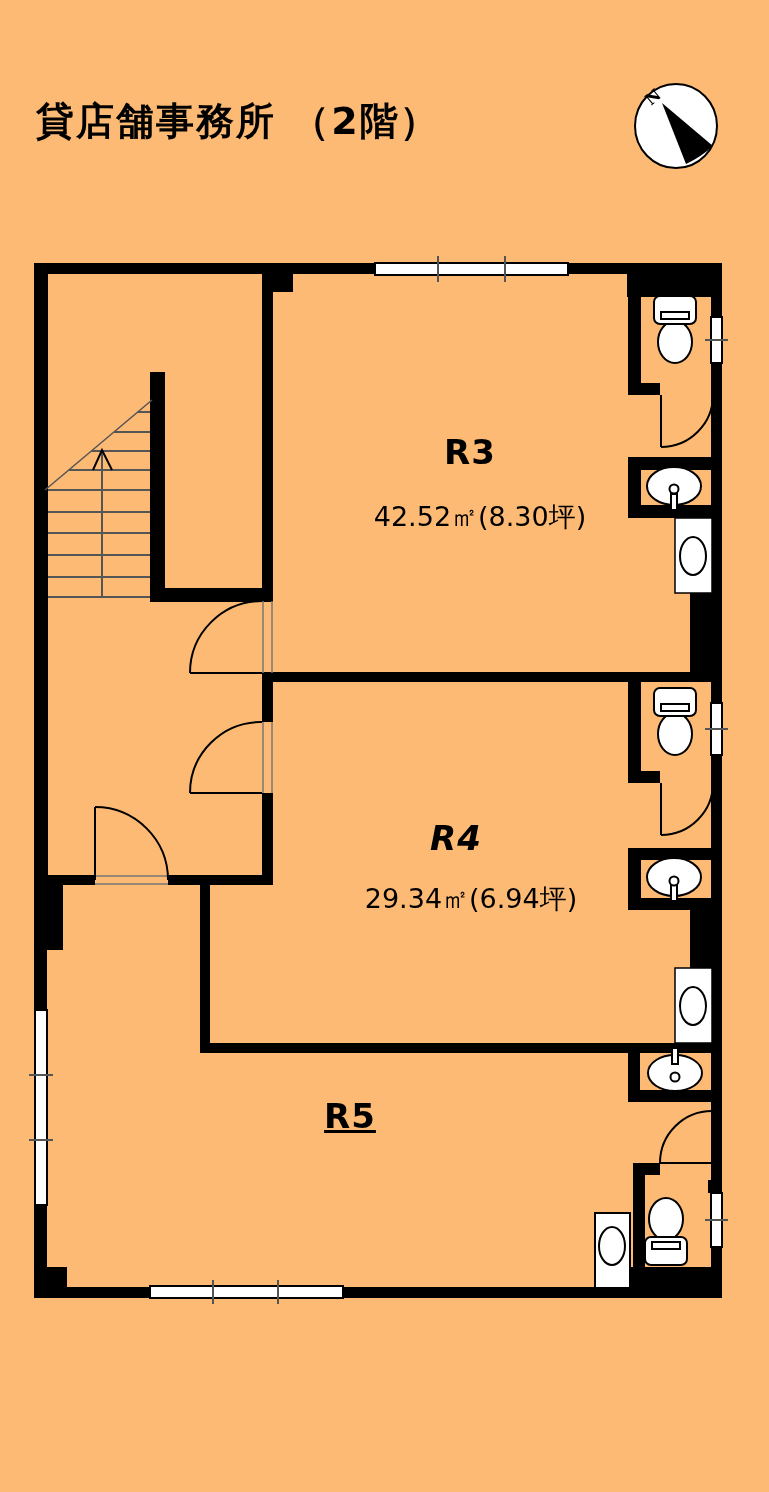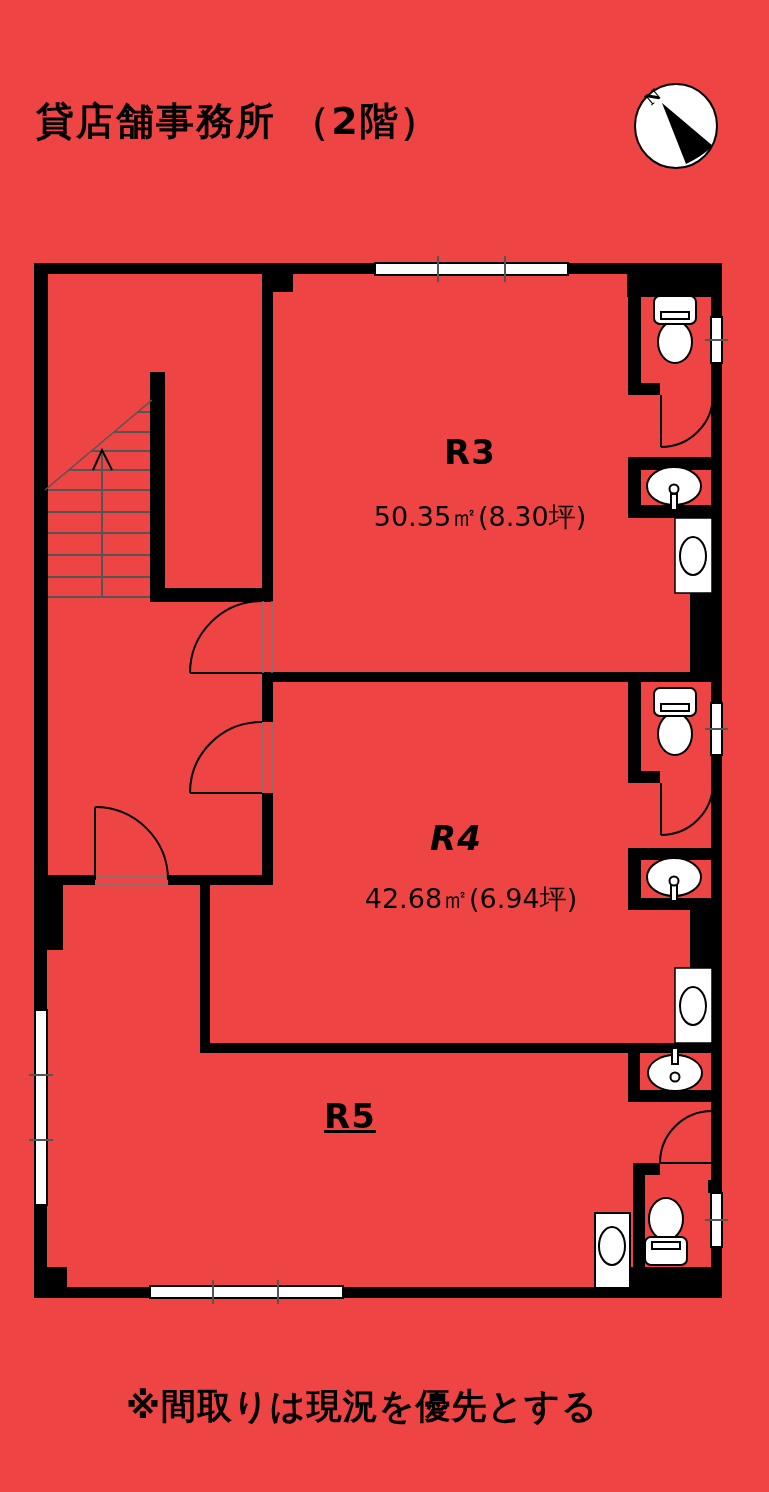--- a/index.html
+++ b/index.html
@@ -1,19 +1,19 @@
 <!DOCTYPE html>
 <html><head>
 <meta charset="utf-8">
 <style>
   html,body{margin:0;padding:0;background:#ffffff;}
   .canvas{
     position:relative;
     width:769px;height:1492px;
-    background:#ef4444;
+    background:#fdba74;
     font-family:"DejaVu Sans","Liberation Sans",sans-serif;
     color:#000;
     overflow:hidden;
   }
   .plan-svg{position:absolute;left:0;top:0;}
   .lbl{
     position:absolute;
     transform:translate(-50%,-50%);
     white-space:nowrap;
     line-height:1;
@@ -234,23 +234,22 @@
 
     <g>
       <ellipse cx="676" cy="126" rx="41" ry="42" fill="#fff" stroke="#000" stroke-width="2"></ellipse>
       <path d="M662,103 L686,164 Q701,157 713,146 Z" fill="#000"></path>
     </g>
   </svg>
 
   <div class="page-title">貸店舗事務所 （2階）</div>
 
   <div class="lbl room-name" style="left:470px;top:452px;">R3</div>
-  <div class="lbl room-area" style="left:480px;top:516px;">50.35㎡(8.30坪)</div>
+  <div class="lbl room-area" style="left:480px;top:516px;">42.52㎡(8.30坪)</div>
 
   <div class="lbl room-name" style="left:456px;top:838px;font-style:italic;">R4</div>
-  <div class="lbl room-area" style="left:471px;top:898px;">42.68㎡(6.94坪)</div>
+  <div class="lbl room-area" style="left:471px;top:898px;">29.34㎡(6.94坪)</div>
 
   <div class="lbl room-name" style="left:350px;top:1116px;text-decoration:underline;">R5</div>
 
-  <div class="lbl note" style="left:362px;top:1406px;">※間取りは現況を優先とする</div>
 
   <span class="compass-n">N</span>
 </div>
 
 </body></html>

